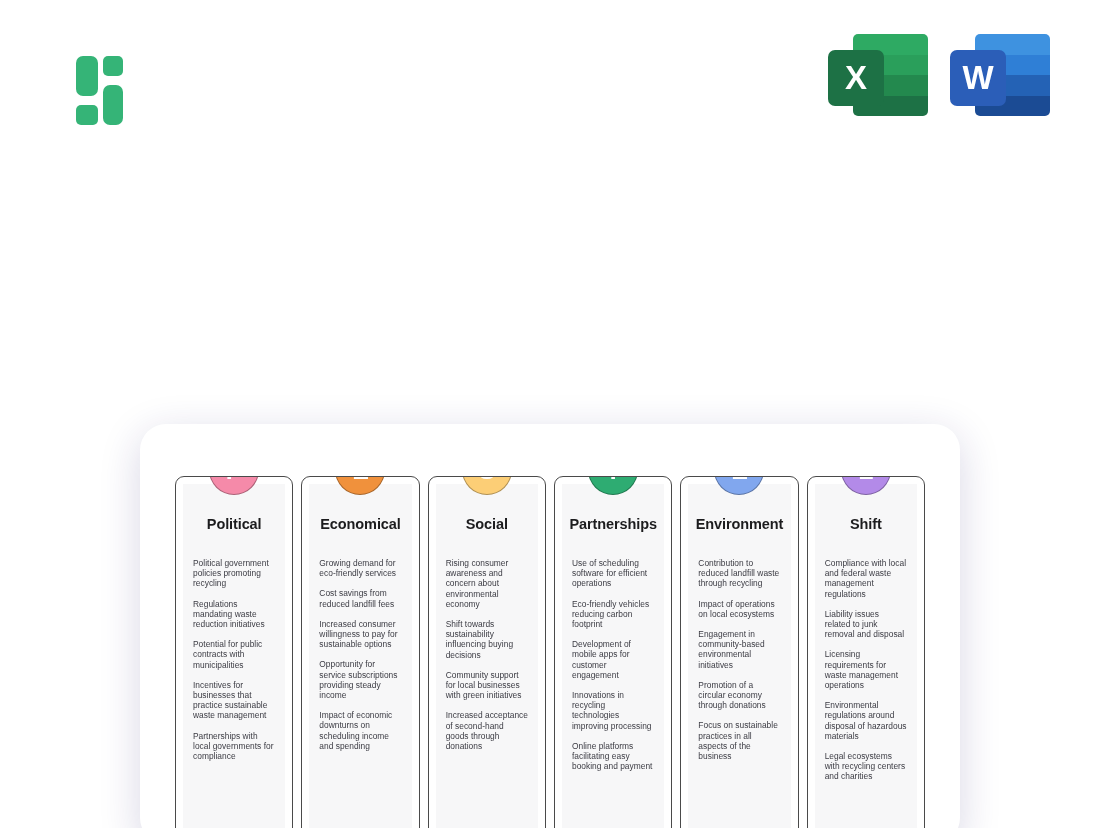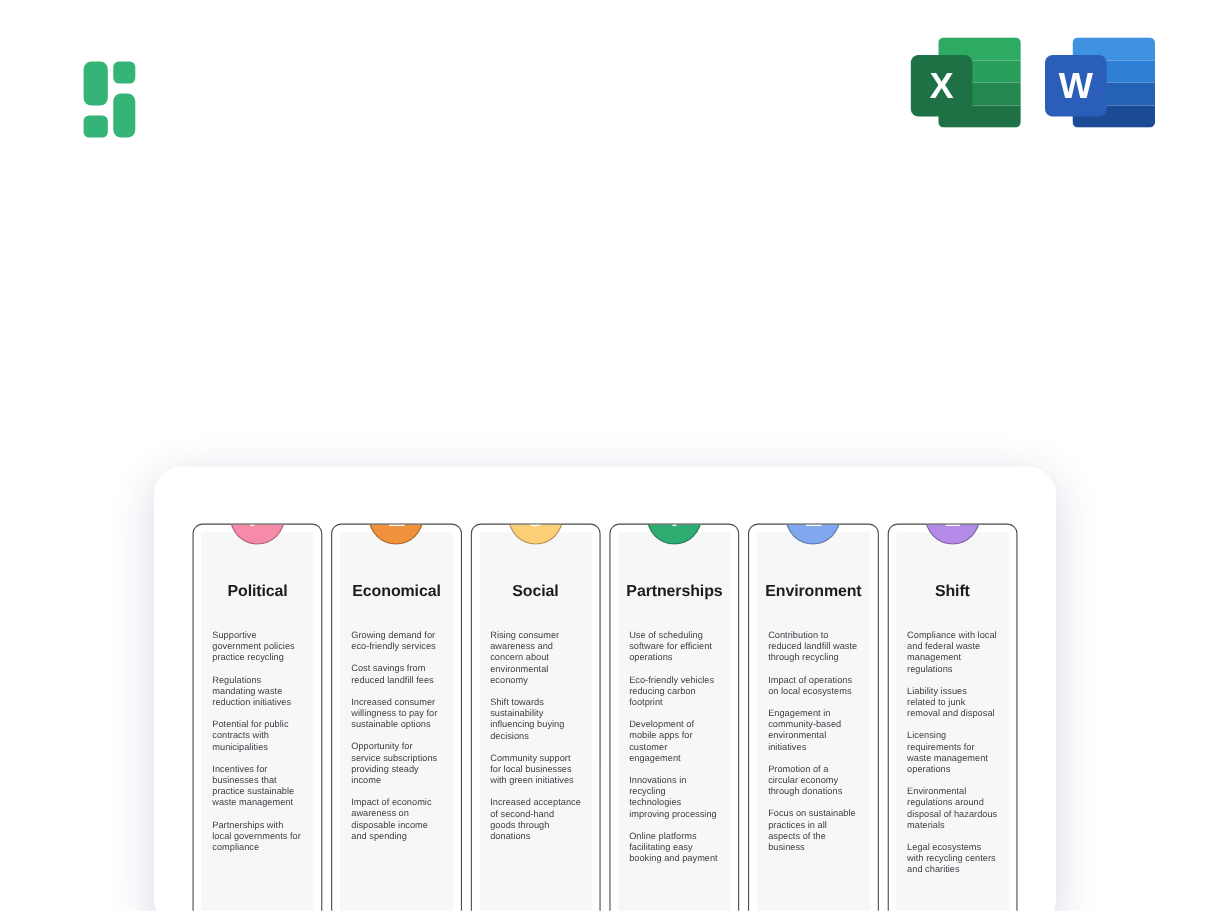--- a/index.html
+++ b/index.html
@@ -172,21 +172,21 @@
     align-items: center;
     justify-content: center;
     color: #ffffff;
     font-size: 25px;
     font-weight: 700;
     z-index: 5;
     border: 1px solid rgba(0,0,0,0.30);
   }
 
   .col-title {
-    margin-top: 46px;
+    margin-top: 32px;
     text-align: center;
     font-size: 14.5px;
     font-weight: 700;
     color: #1c1c1e;
     letter-spacing: -0.1px;
   }
 
   .col-items {
     margin-top: 26px;
     padding: 0 10px;
@@ -251,38 +251,38 @@
     <div class="title-line1">BALNAK LOGISTICS GROUP</div>
     <div class="title-line2">PESTEL Analysis</div>
   </div>
 
   <div class="panel">
     <div class="columns">
         <div class="col">
           <div class="col-inner">
             <div class="col-title">Political</div>
             <div class="col-items">
-              <div class="col-item">Supportive government policies practice recycling</div>
+              <div class="col-item">Political government policies promoting recycling</div>
               <div class="col-item">Regulations mandating waste reduction initiatives</div>
               <div class="col-item">Potential for public contracts with municipalities</div>
               <div class="col-item">Incentives for businesses that practice sustainable waste management</div>
               <div class="col-item">Partnerships with local governments for compliance</div>
             </div>
           </div>
           <div class="col-badge" style="background: rgb(245, 138, 169);">P</div>
         </div>
         <div class="col">
           <div class="col-inner">
             <div class="col-title">Economical</div>
             <div class="col-items">
               <div class="col-item">Growing demand for eco-friendly services</div>
               <div class="col-item">Cost savings from reduced landfill fees</div>
               <div class="col-item">Increased consumer willingness to pay for sustainable options</div>
               <div class="col-item">Opportunity for service subscriptions providing steady income</div>
-              <div class="col-item">Impact of economic awareness on disposable income and spending</div>
+              <div class="col-item">Impact of economic downturns on scheduling income and spending</div>
             </div>
           </div>
           <div class="col-badge" style="background: rgb(240, 145, 60);">E</div>
         </div>
         <div class="col">
           <div class="col-inner">
             <div class="col-title">Social</div>
             <div class="col-items">
               <div class="col-item">Rising consumer awareness and concern about environmental economy</div>
               <div class="col-item">Shift towards sustainability influencing buying decisions</div>

